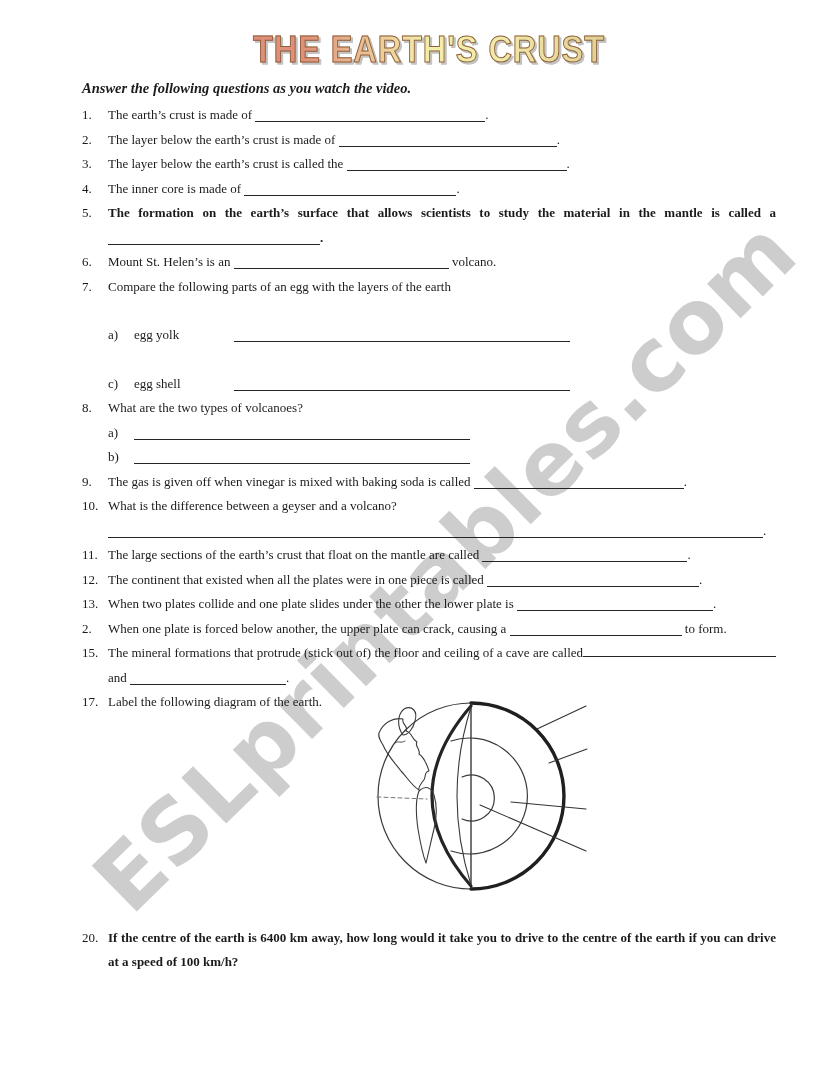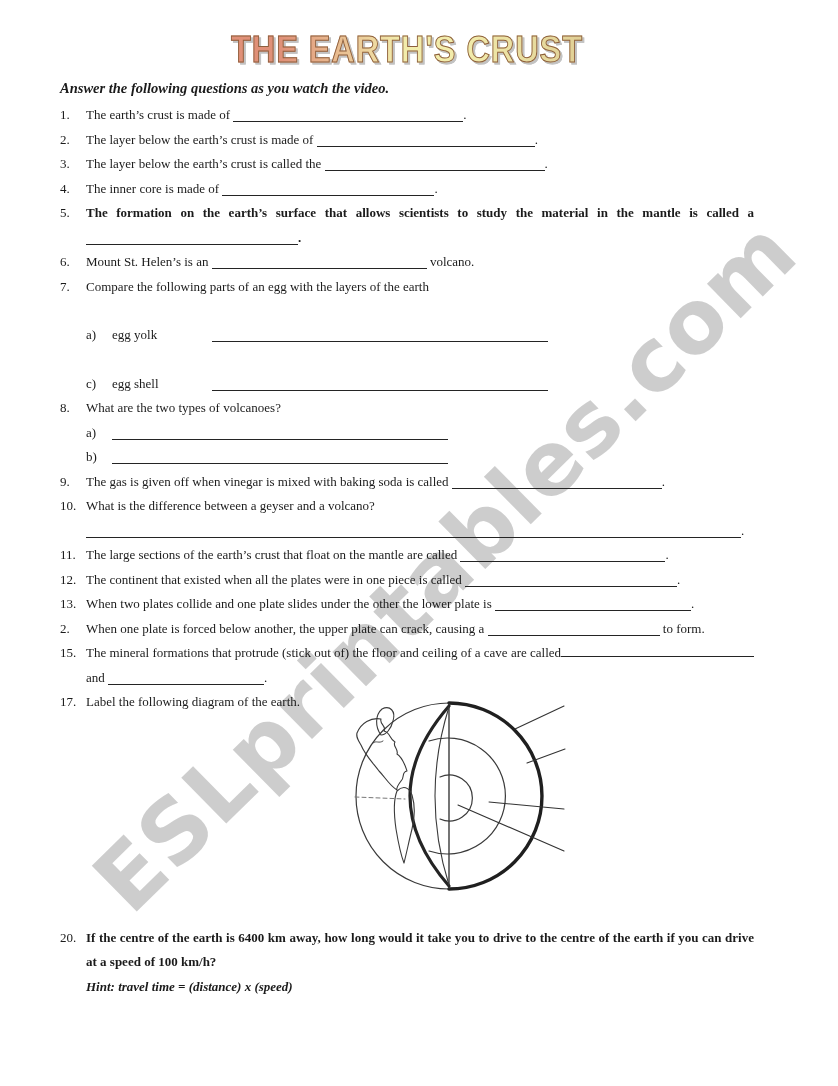--- a/index.html
+++ b/index.html
@@ -7,21 +7,21 @@
        font-family:"Liberation Serif",serif;color:#1b1b1b;}
   .sheet{position:absolute;inset:0;background:#fff;}
 
   
   .watermark{position:absolute;left:-18px;top:532px;width:890px;text-align:center;
     transform:rotate(-44.5deg);transform-origin:center;
     font-family:"DejaVu Sans",sans-serif;font-weight:bold;font-size:88px;
     letter-spacing:1px;color:var(--wm,#b0b0b0);opacity:.62;white-space:nowrap;
     z-index:1;user-select:none;}
 
-  .content{position:absolute;left:60px;top:24px;width:694px;z-index:2;font-size:13px;}
+  .content{position:absolute;left:82px;top:24px;width:694px;z-index:2;font-size:13px;}
 
   .title-wrap{text-align:center;margin:6px 0 10px 0;filter:drop-shadow(2px 2px 0 #c2c2c2);}
   .title{display:inline-block;font-family:"Liberation Sans",sans-serif;font-weight:bold;
     font-size:37px;line-height:40px;letter-spacing:1px;transform:scaleX(.88);transform-origin:center;
     background:linear-gradient(90deg,var(--t1,#e09078) 0%,var(--t1,#e09078) 14%,var(--t2,#f2ecab) 48%,var(--t2,#f2ecab) 66%,var(--t3,#e0cf95) 100%);
     -webkit-background-clip:text;background-clip:text;color:transparent;
     -webkit-text-stroke:1px var(--to,#8d5f3e);}
 
   .instructions{font-weight:bold;font-style:italic;font-size:14.5px;margin:2px 0 6px 0;}
 
@@ -186,18 +186,17 @@
         </g>
       </g>
     </svg>
   </div>
 </div>
         </div>
         <div class="q">
           <span class="q-num">20.</span>
           <div class="q-body">
             <div class="row just"><span class="t">If the centre of the earth is 6400 km away, how long would it take you to drive to the centre of the earth if you can drive at a speed of 100 km/h?</span></div>
-            <div class="row hint"><span class="t">Hint: travel time = (distance) x (speed)</span></div>
           </div>
         </div>
       </div>
   </div>
 </div>
 
 </body></html>

